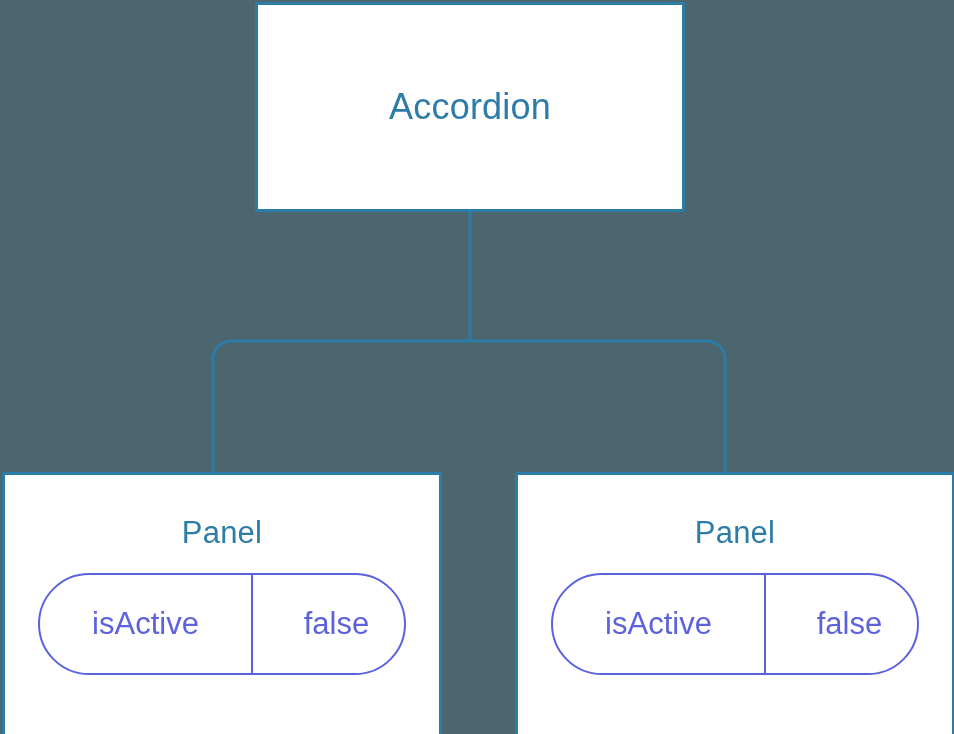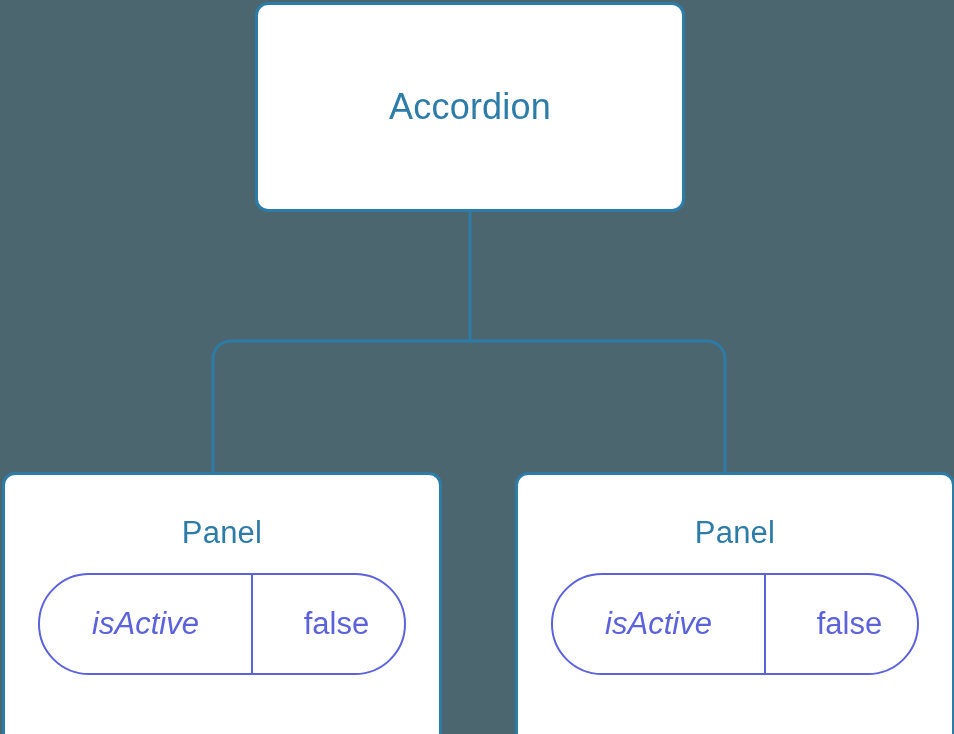--- a/index.html
+++ b/index.html
@@ -27,21 +27,21 @@
     pointer-events: none;
     z-index: 1;
   }
 
   
   .node-card {
     position: absolute;
     box-sizing: border-box;
     background: #ffffff;
     border: 3px solid #2d7ca8;
-    border-radius: 13px;
+    border-radius: 2px;
     z-index: 2;
     display: flex;
     flex-direction: column;
     align-items: center;
   }
 
   .node-card.root {
     left: 255px;
     top: 2px;
     width: 430px;
@@ -90,21 +90,20 @@
     align-items: center;
     justify-content: center;
     color: #5c62dc;
     font-size: 31px;
     font-weight: 400;
     white-space: nowrap;
   }
   .pill-key {
     flex: 0 0 211px;
     border-right: 2px solid #5c62dc;
-    font-style: italic;
   }
   .pill-value {
     flex: 1 1 auto;
     margin-left: 16px;
   }
 </style>
 </head>
 <body>
 
 <div id="stage">

